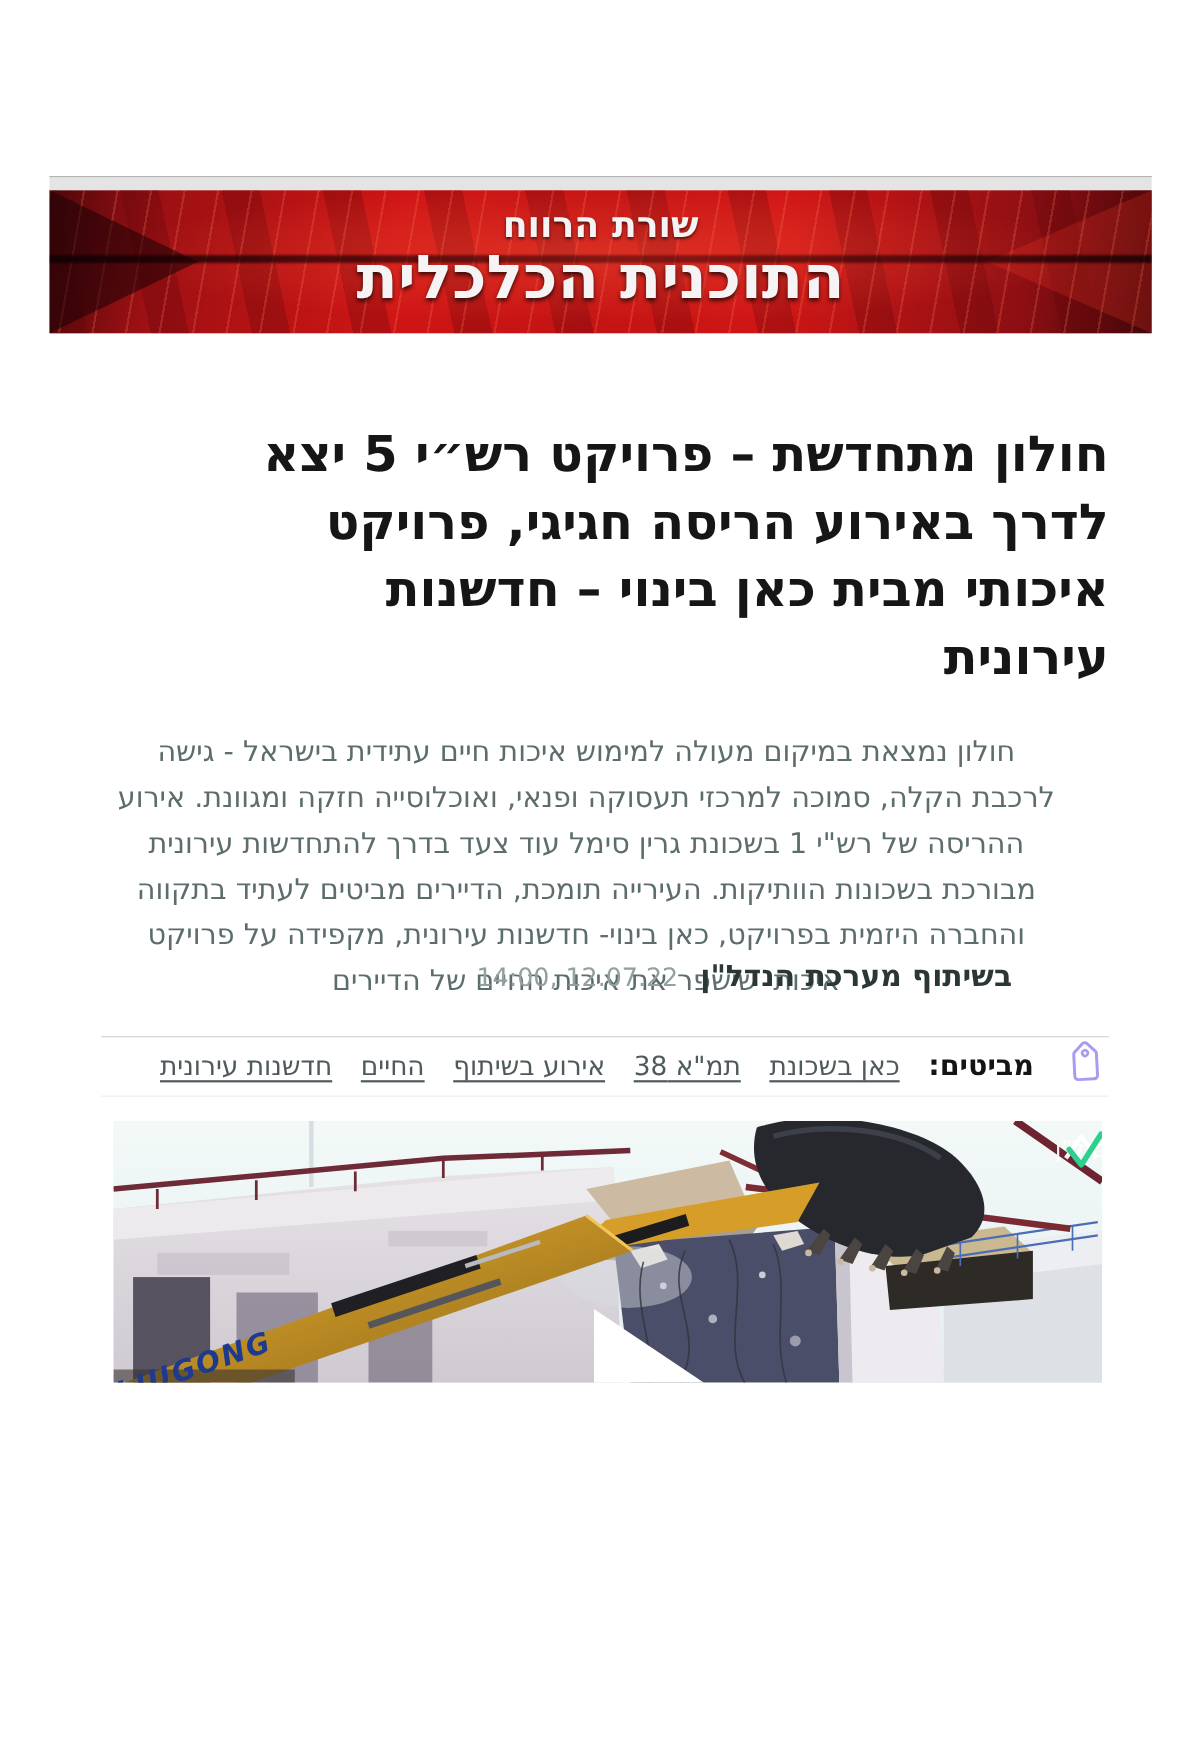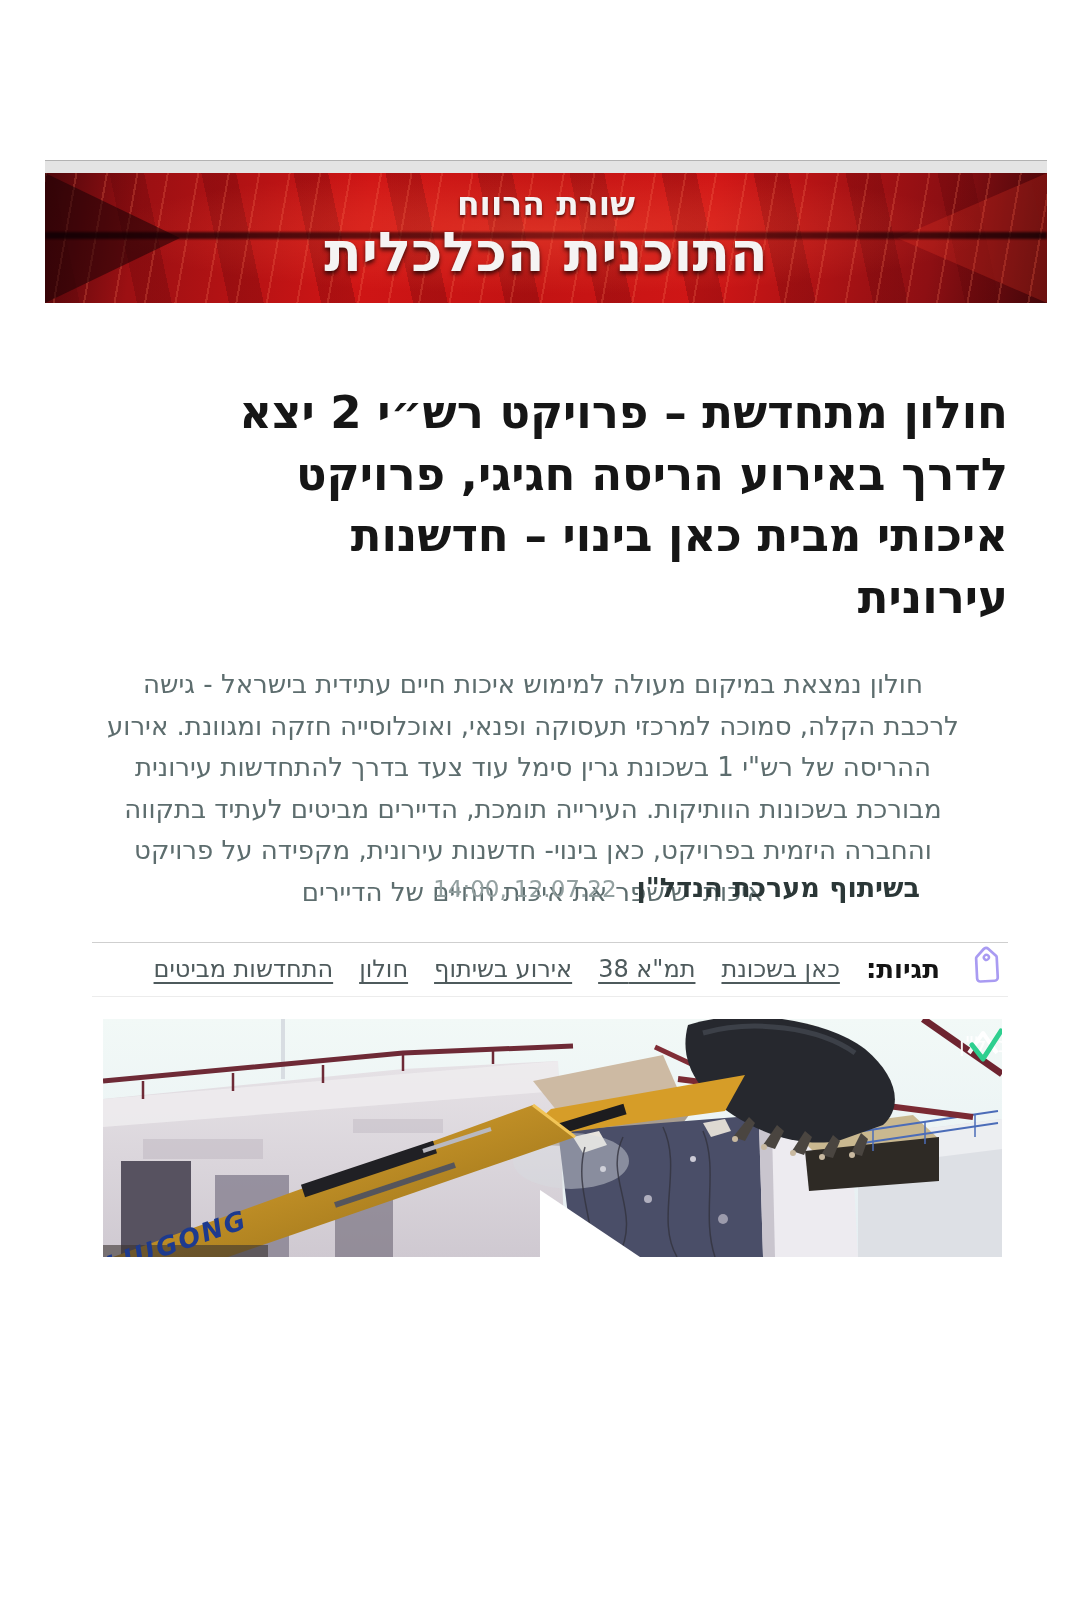--- a/index.html
+++ b/index.html
@@ -61,21 +61,21 @@
     <div class="masthead-gray"></div>
     <div class="masthead-red">
       <div class="banner-chevron-left"></div>
       <div class="banner-chevron-right"></div>
       <div class="banner-streak"></div>
       <div class="banner-top-line">שורת הרווח</div>
       <div class="banner-main-line">התוכנית הכלכלית</div>
     </div>
   </div>
 
-  <h1 class="headline">חולון מתחדשת – פרויקט רש״י 2 יצא
+  <h1 class="headline">חולון מתחדשת – פרויקט רש״י 5 יצא
 לדרך באירוע הריסה חגיגי, פרויקט
 איכותי מבית כאן בינוי – חדשנות
 עירונית</h1>
 
   <p class="lede">חולון נמצאת במיקום מעולה למימוש איכות חיים עתידית בישראל - גישה
 לרכבת הקלה, סמוכה למרכזי תעסוקה ופנאי, ואוכלוסייה חזקה ומגוונת. אירוע
 ההריסה של רש"י 1 בשכונת גרין סימל עוד צעד בדרך להתחדשות עירונית
 מבורכת בשכונות הוותיקות. העירייה תומכת, הדיירים מביטים לעתיד בתקווה
 והחברה היזמית בפרויקט, כאן בינוי- חדשנות עירונית, מקפידה על פרויקט
 איכותי שישפר את איכות החיים של הדיירים</p>
@@ -87,26 +87,26 @@
 
   <div class="divider" style="top:942px"></div>
 
   <div class="tags-row">
     <span class="tag-icon-wrap">
       <svg viewBox="0 0 24 24" width="38" height="38" style="transform:rotate(42deg)">
         <path d="M11.6 2.4 L20.6 11.4 c.78.78 .78 2.05 0 2.83 l-6.4 6.4 c-.78.78 -2.05.78 -2.83 0 L2.4 11.6 C2.14 11.34 2 10.99 2 10.63 V4 c0 -1.1 .9 -2 2 -2 h6.63 c.36 0 .71 .14 .97 .4 Z" fill="none" stroke="#a99bf2" stroke-width="1.7" stroke-linejoin="round"></path>
         <circle cx="6.8" cy="6.8" r="1.6" fill="none" stroke="#a99bf2" stroke-width="1.5"></circle>
       </svg>
     </span>
-    <span class="tags-label">תגיות:</span>
+    <span class="tags-label">מביטים:</span>
     <a class="tag-link">כאן בשכונת</a>
     <a class="tag-link">תמ"א 38</a>
     <a class="tag-link">אירוע בשיתוף</a>
-    <a class="tag-link">חולון</a>
-    <a class="tag-link">התחדשות מביטים</a>
+    <a class="tag-link">החיים</a>
+    <a class="tag-link">חדשנות עירונית</a>
   </div>
 
   <div class="divider light" style="top:996px"></div>
 
   <div class="media">
     <svg width="899" height="238" viewBox="0 0 899 238">
       <defs>
         <linearGradient id="sky" x1="0" y1="0" x2="0" y2="1">
           <stop offset="0" stop-color="#f2f9f7"></stop>
             <stop offset="1" stop-color="#e5eef2"></stop>

